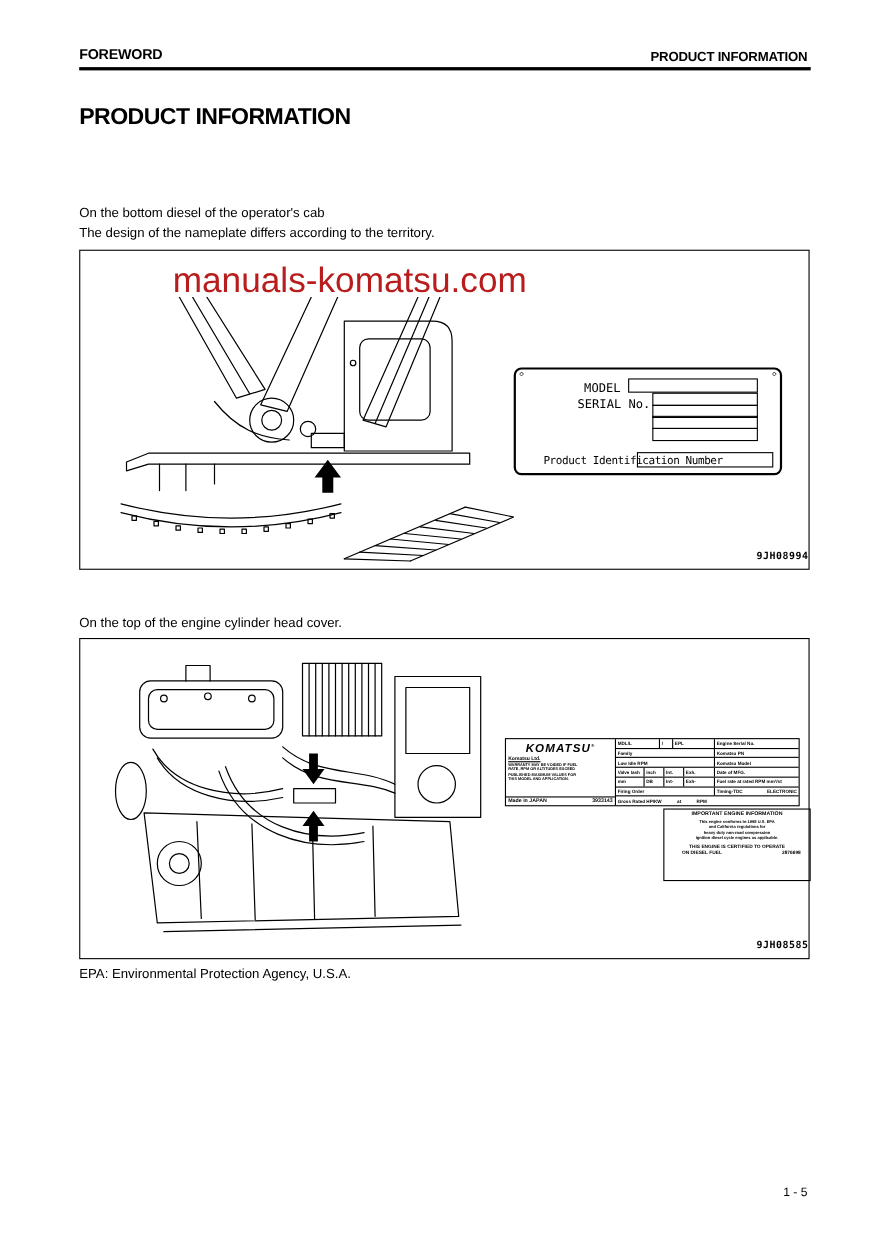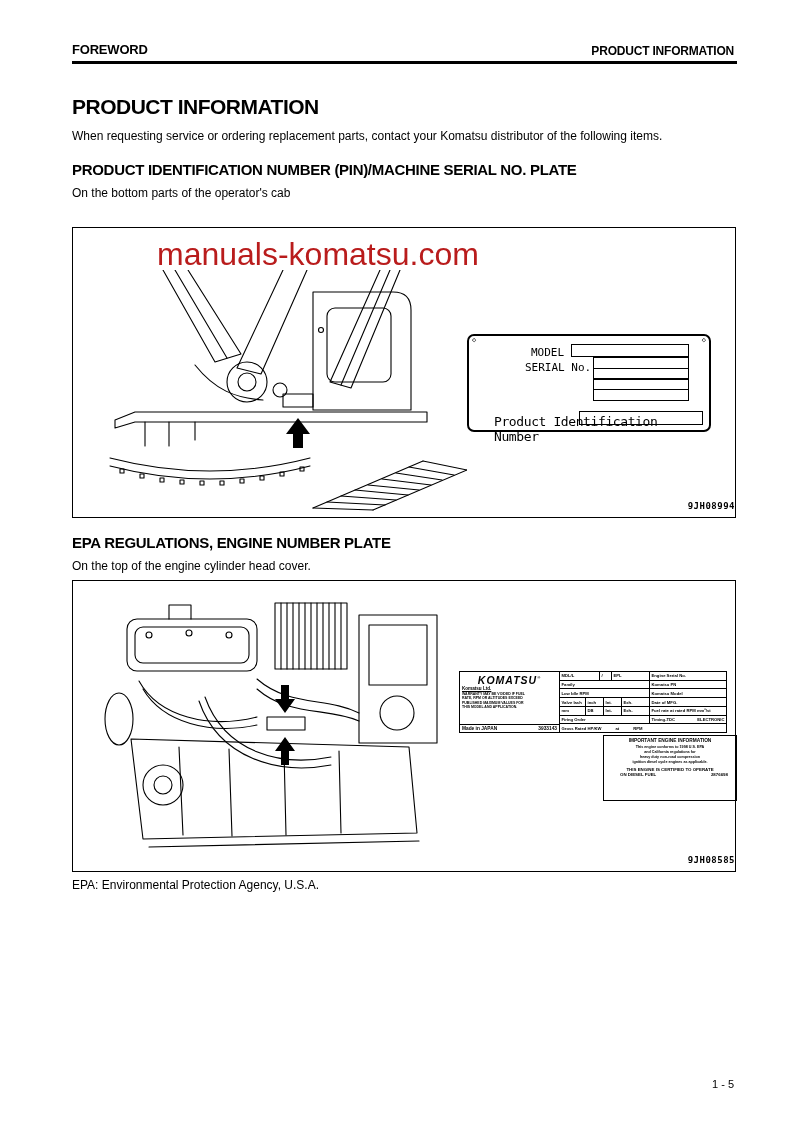--- a/index.html
+++ b/index.html
@@ -33,21 +33,21 @@
 
   
   .plate1 { position:absolute; left:394px; top:106px; width:244px; height:98px; border:2px solid #000; border-radius:7px; font-family:"DejaVu Sans Mono", monospace; }
   .screw { position:absolute; top:1px; font-size:7px; line-height:7px; }
   .screw.tl { left:3px; } .screw.tr { right:3px; }
   .p1-model-label  { position:absolute; left:62px;  top:10px; font-size:11px; }
   .p1-serial-label { position:absolute; left:56px;  top:25px; font-size:11px; }
   .p1-model-box  { position:absolute; left:102px; top:8px;  width:118px; height:13px; border:1.5px solid #000; }
   .p1-serial-box { position:absolute; left:124px; width:96px; height:12px; border:1.5px solid #000; }
   .sb0 { top:21px; } .sb1 { top:31.5px; } .sb2 { top:42px; } .sb3 { top:52.5px; }
-  .p1-pin-label { position:absolute; left:5px; top:78px; font-size:13px; letter-spacing:-0.4px;padding-left:20px; }
+  .p1-pin-label { position:absolute; left:5px; top:78px; font-size:10px; letter-spacing:-0.4px;padding-left:20px; }
   .p1-pin-box   { position:absolute; left:110px; top:75px; width:124px; height:14px; border:1.5px solid #000; }
 
   
   .plate2 { position:absolute; left:386px; top:90px; width:268px; height:62px; border:1.2px solid #000; display:flex; font-family:"Liberation Sans", sans-serif; }
   .p2-left { width:100px; border-right:1px solid #000; display:flex; flex-direction:column; }
   .p2-brand { text-align:center; font-weight:bold; font-size:10.5px; letter-spacing:1px; line-height:11px; font-style:italic; }
   .p2-brand sup { font-size:4px; }
   .p2-company { font-size:4.6px; font-weight:bold; text-decoration:underline; padding-left:2px; }
   .p2-warning { flex:1; padding:1px 2px; font-size:3.5px; font-weight:bold; line-height:1.3; }
   .p2-madein { border-top:1px solid #000; display:flex; justify-content:space-between; font-size:4.8px; font-weight:bold; padding:1px 2px; }
@@ -79,24 +79,23 @@
 </head>
 <body>
 
 <div class="page">
 
   <div class="hdr-left">FOREWORD</div>
   <div class="hdr-right">PRODUCT INFORMATION</div>
   <div class="hdr-rule"></div>
 
   <div class="doc-title">PRODUCT INFORMATION</div>
-  <div class="intro-par">When requesting service or ordering replacement parts, contact your Komatsu distributor of the following items.</div>
-
-  <div class="sec1-head">PRODUCT IDENTIFICATION NUMBER (PIN)/MACHINE SERIAL NO. PLATE</div>
-  <div class="sec1-l1">On the bottom parts of the operator's cab</div>
+
+  <div class="sec1-l1">On the bottom diesel of the operator's cab</div>
+  <div class="sec1-l2">The design of the nameplate differs according to the territory.</div>
 
   <div class="figbox fig1">
     <div class="watermark">manuals-komatsu.com</div>
 
     <div class="art" style="left:2px; top:42px;">
       <svg width="392" height="242" viewBox="0 0 392 242">
         <g class="line-art">
           <path d="M88,0 L140,92 L166,84 L113,0"></path>
           <path d="M100,0 L152,88"></path>
           <path d="M208,0 L162,98 L186,104 L232,0"></path>
@@ -149,21 +148,20 @@
       <div class="p1-serial-box sb1"></div>
       <div class="p1-serial-box sb2"></div>
       <div class="p1-serial-box sb3"></div>
       <div class="p1-pin-label">Product Identification Number</div>
       <div class="p1-pin-box"></div>
     </div>
 
     <div class="figcode">9JH08994</div>
   </div>
 
-  <div class="sec2-head">EPA REGULATIONS, ENGINE NUMBER PLATE</div>
   <div class="sec2-l1">On the top of the engine cylinder head cover.</div>
 
   <div class="figbox fig2">
 
     <div class="art" style="left:6px; top:8px;">
       <svg width="386" height="272" viewBox="0 0 386 272">
         <g class="line-art">
           <rect x="48" y="30" width="130" height="52" rx="10"></rect>
           <rect x="56" y="38" width="114" height="36" rx="8"></rect>
           <circle cx="70" cy="46" r="3"></circle>

